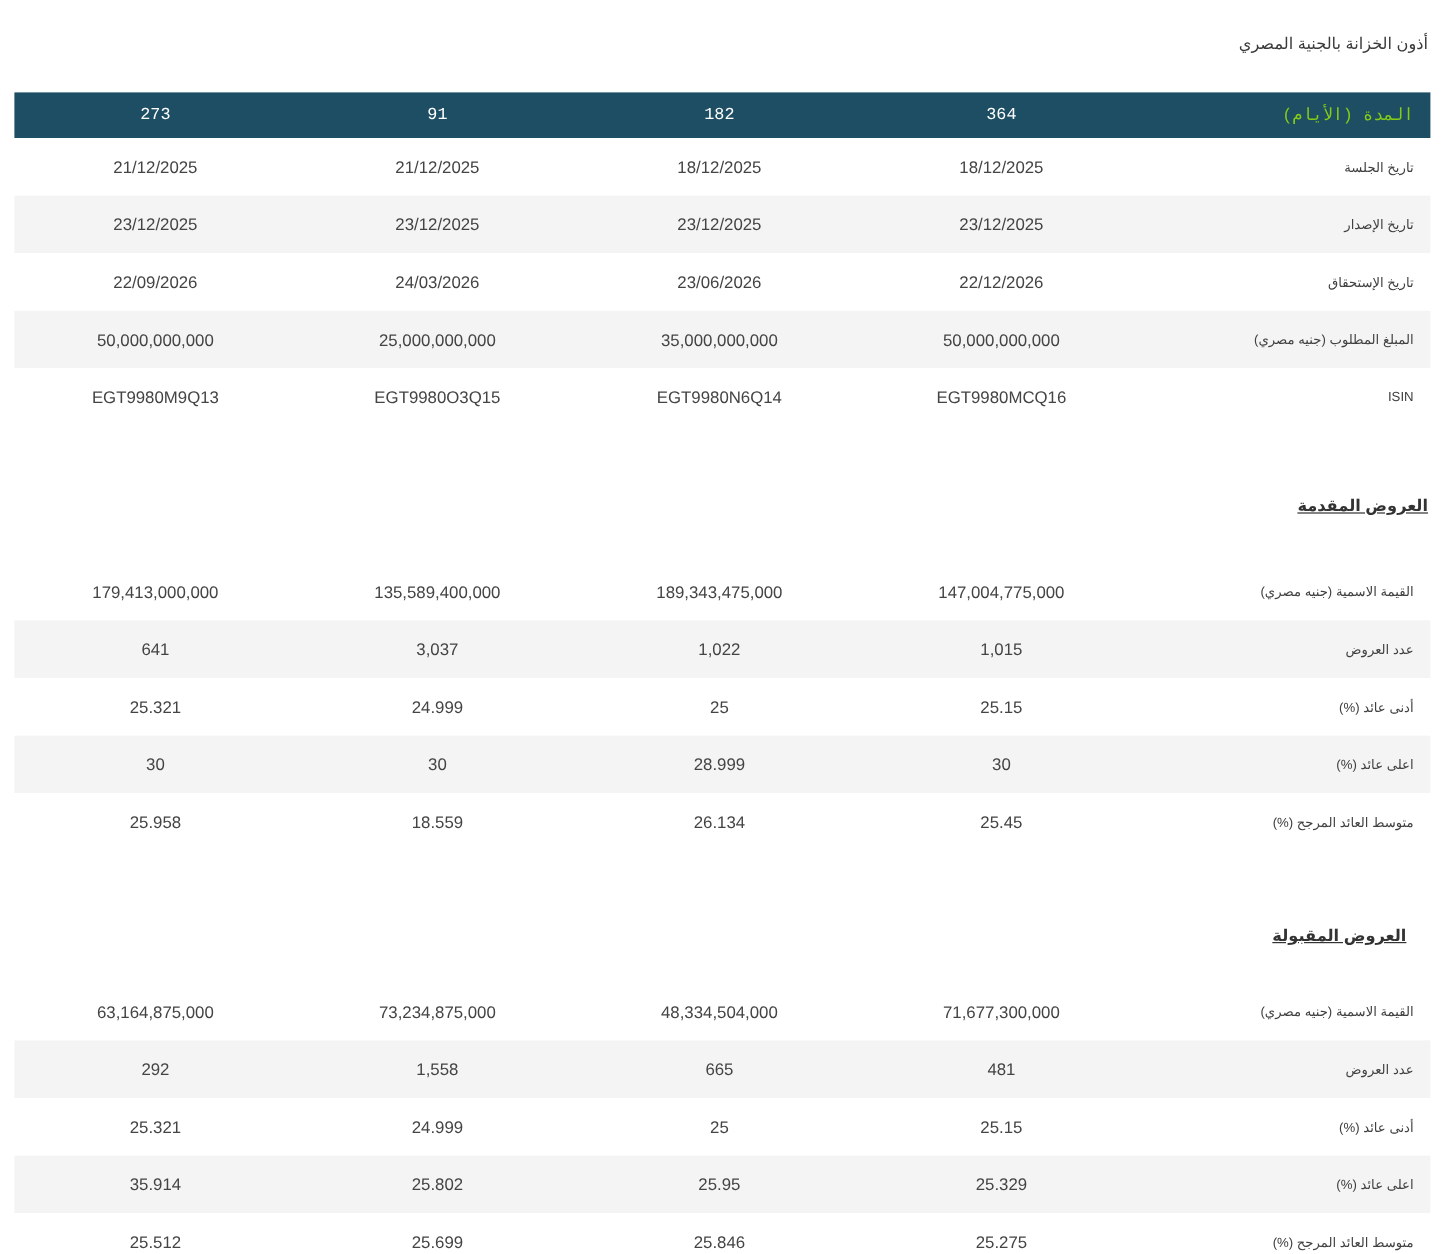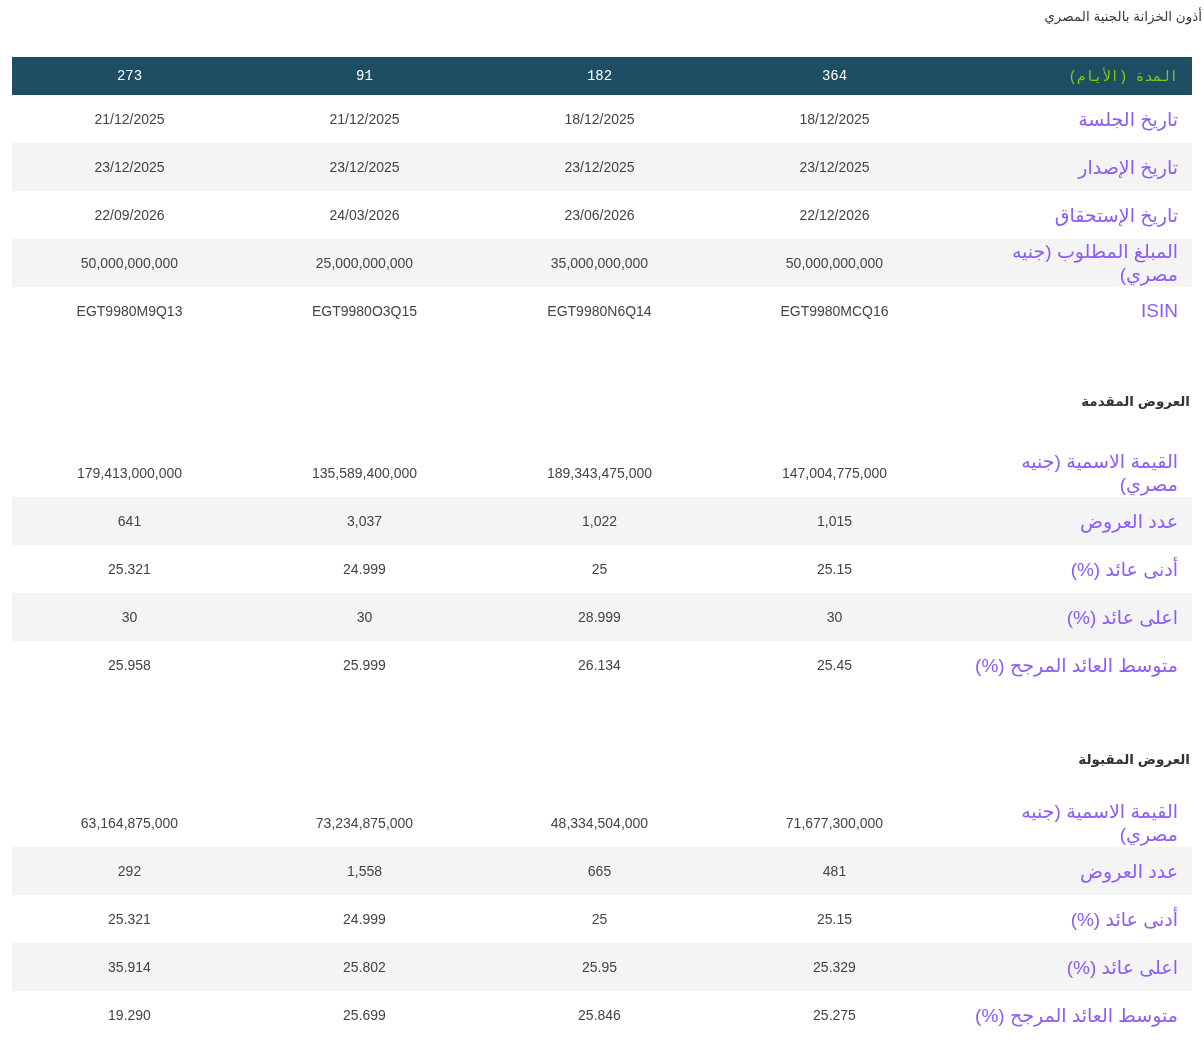--- a/index.html
+++ b/index.html
@@ -6,25 +6,26 @@
   .page{
     width:1204px;height:1045px;
     background:#ffffff;
     direction:rtl;
     font-family:"Liberation Sans","DejaVu Sans",sans-serif;
     color:#444444;
     overflow:hidden;
     box-sizing:border-box;
   }
   .page-title{
-    padding:9px 2px 0 0;
+    padding:9px 14px 0 0;
     font-size:13.5px;
     color:#3a3a3a;
     height:16px;
     line-height:16px;
+    margin-top:20px;
   }
   .tbl{
     margin:0 12px;
   }
   .tbl.first{margin-top:32px;}
   .row{
     display:flex;
     height:48px;
     align-items:center;
     background:#ffffff;
@@ -41,35 +42,36 @@
     font-size:14px;
     direction:ltr;
   }
   .cell.label{
     flex:0 0 240px;
     text-align:right;
     direction:rtl;
     padding-left:10px;
     padding-right:14px;
     box-sizing:border-box;
-    font-size:19px;
-    color:#8b5cf6;
+    font-size:11px;
+    color:#404040;
   }
   .row.header .cell{font-size:14px;font-family:Liberation Mono, monospace;}
   .row.header .cell.label{color:#84cc16;}
   .section-heading{
     margin:58px 14px 38px 0;
     font-size:13.5px;
     font-weight:bold;
     color:#333333;
+    text-decoration:underline;
     text-align:right;
     height:18px;
     line-height:18px;
   }
-  .section-heading.second{margin:62px 14px 30px 0;}
+  .section-heading.second{margin:62px 32px 30px 0;}
 </style>
 </head>
 <body>
 
 <div class="page">
 
   <div class="page-title">أذون الخزانة بالجنية المصري</div>
 
   <div class="tbl first">
     <div class="row header">
@@ -147,21 +149,21 @@
         <div class="cell label">اعلى عائد (%)</div>
         <div class="cell">30</div>
         <div class="cell">28.999</div>
         <div class="cell">30</div>
         <div class="cell">30</div>
       </div>
       <div class="row">
         <div class="cell label">متوسط العائد المرجح (%)</div>
         <div class="cell">25.45</div>
         <div class="cell">26.134</div>
-        <div class="cell">25.999</div>
+        <div class="cell">18.559</div>
         <div class="cell">25.958</div>
       </div>
     </div>
   </div>
 
   <div class="section-heading second">العروض المقبولة</div>
 
   <div class="tbl">
     <div class="tbody">
       <div class="row">
@@ -190,18 +192,18 @@
         <div class="cell">25.329</div>
         <div class="cell">25.95</div>
         <div class="cell">25.802</div>
         <div class="cell">35.914</div>
       </div>
       <div class="row">
         <div class="cell label">متوسط العائد المرجح (%)</div>
         <div class="cell">25.275</div>
         <div class="cell">25.846</div>
         <div class="cell">25.699</div>
-        <div class="cell">19.290</div>
+        <div class="cell">25.512</div>
       </div>
     </div>
   </div>
 
 </div>
 
 </body></html>

